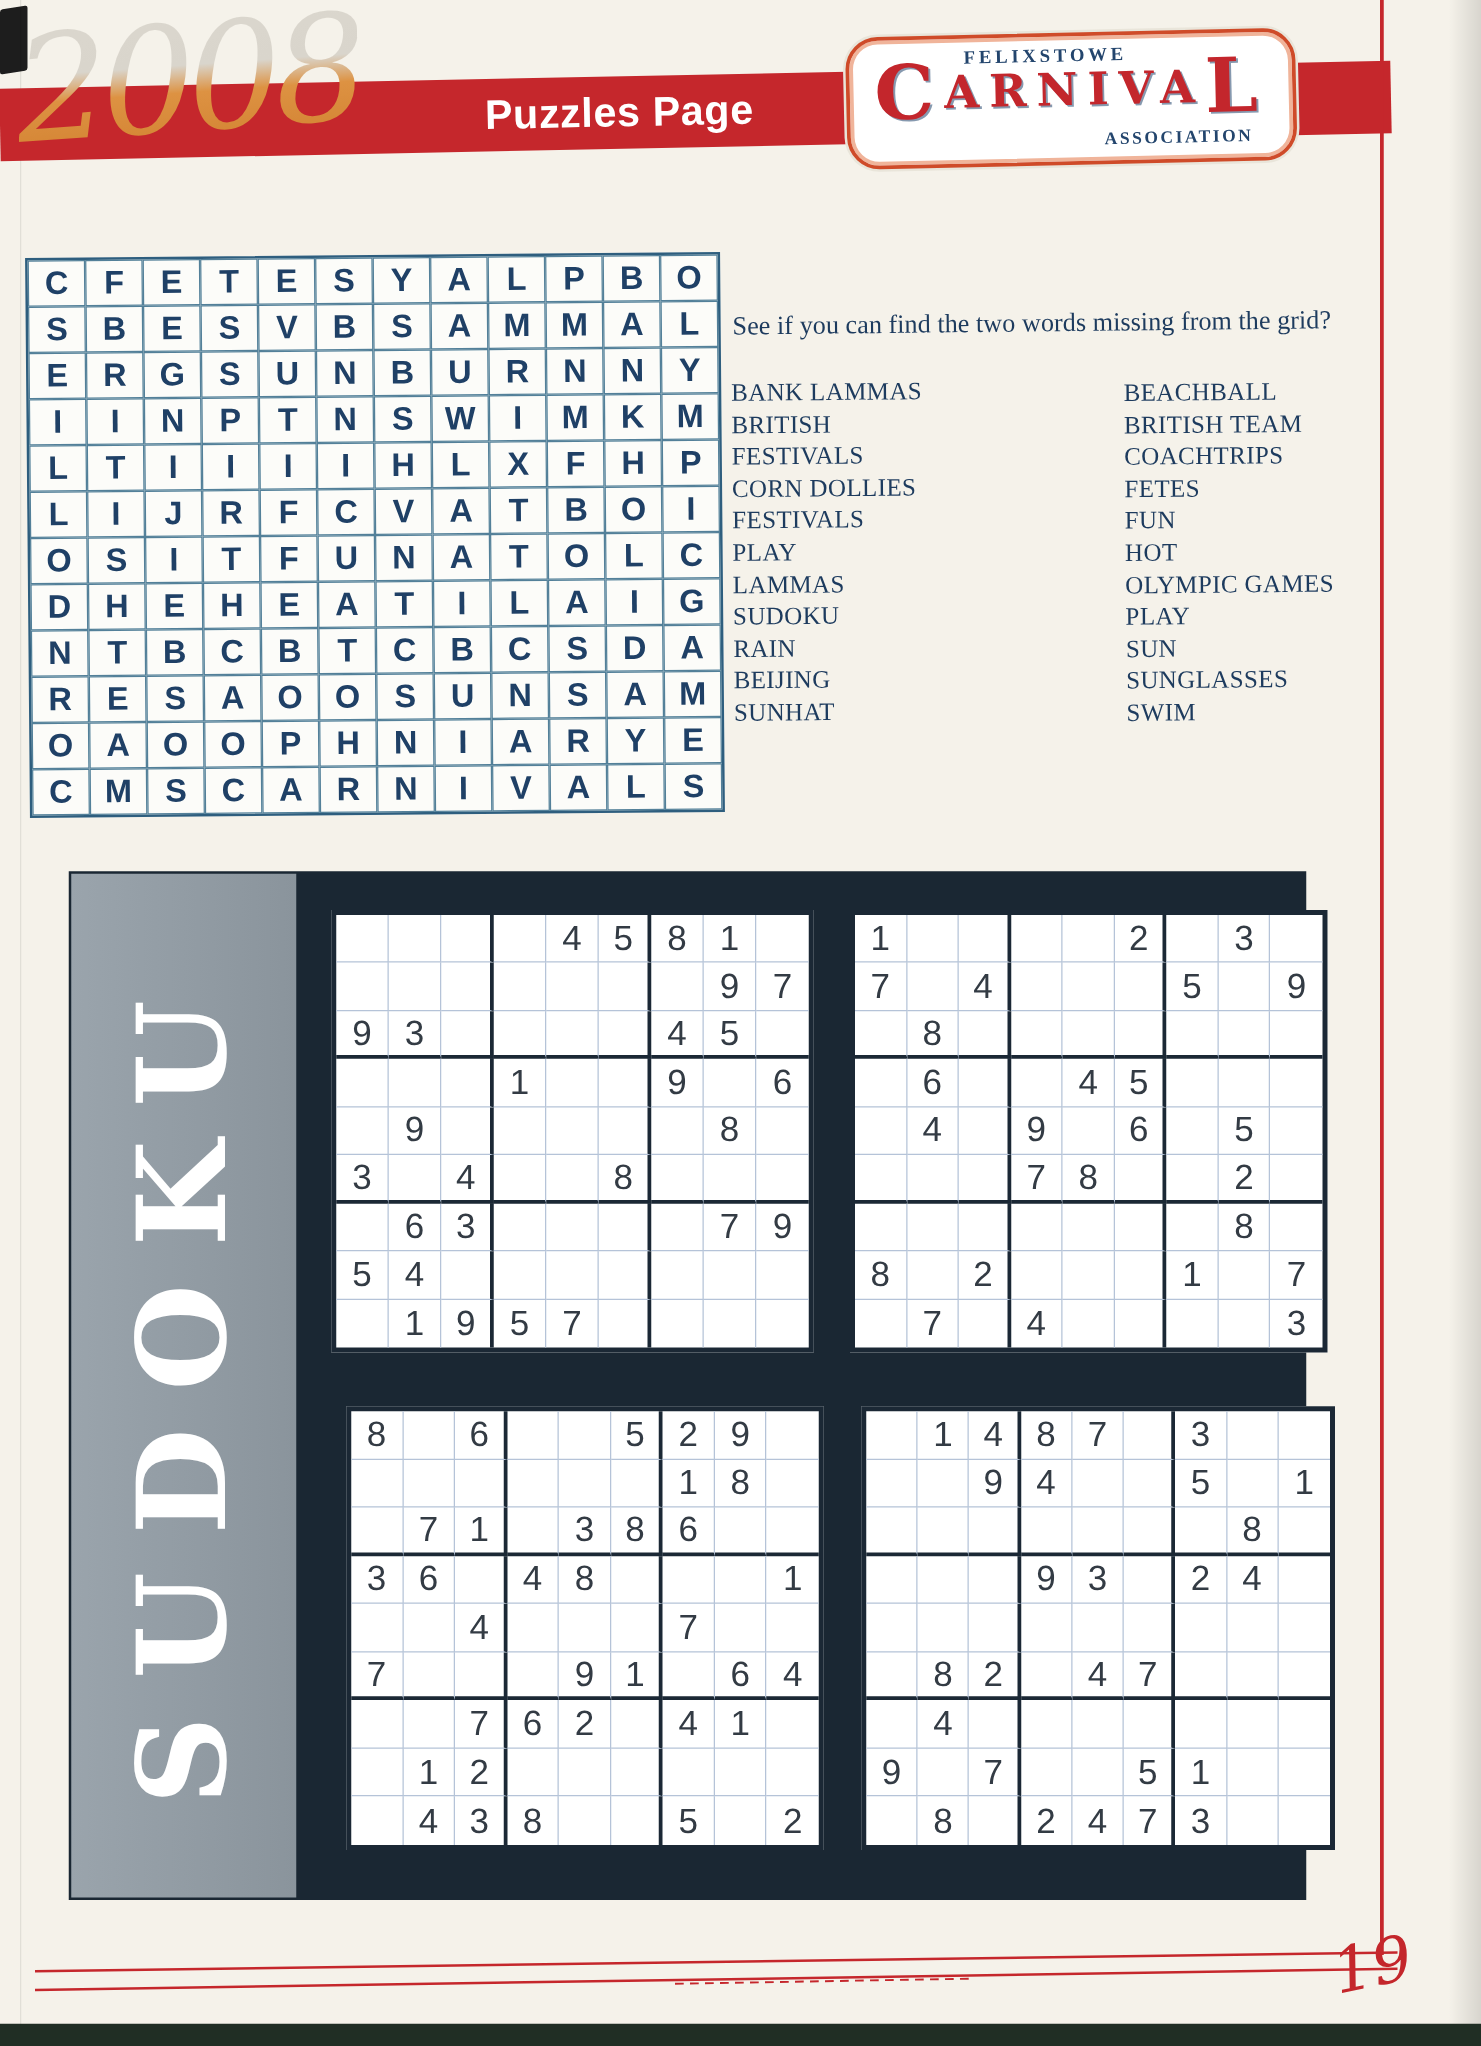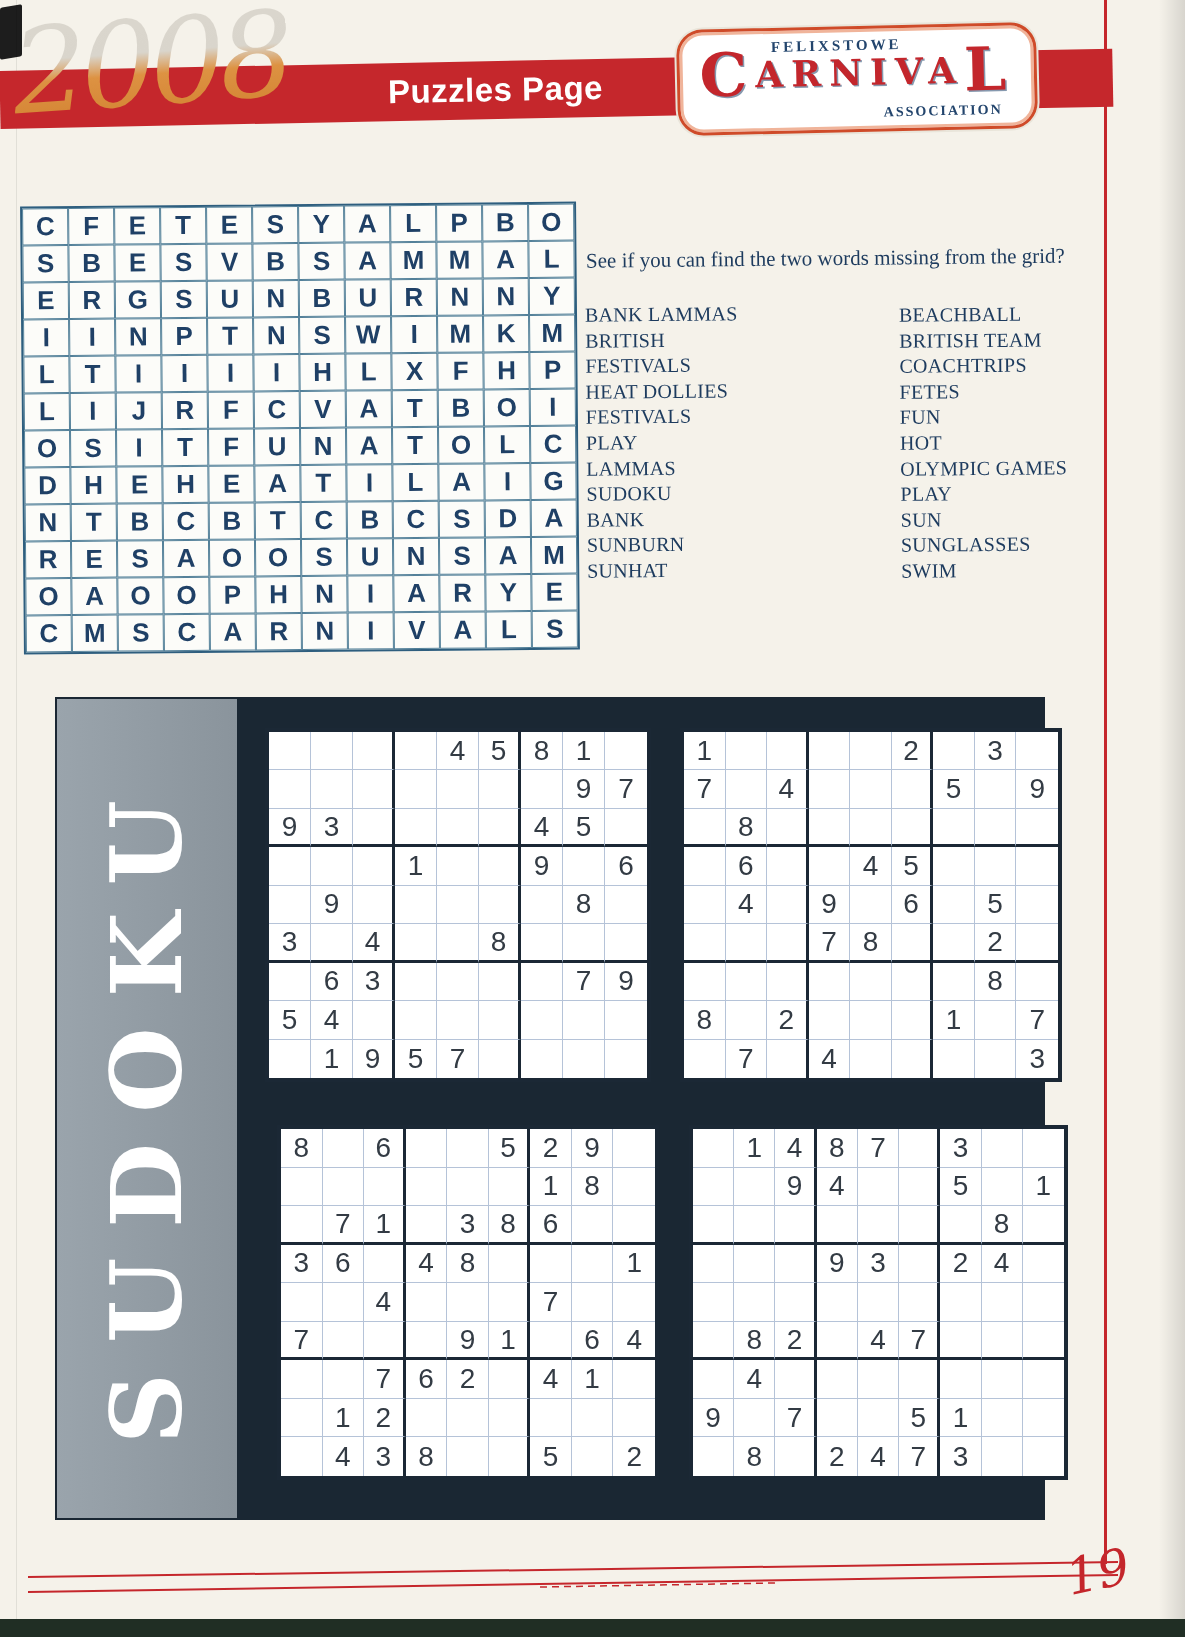--- a/index.html
+++ b/index.html
@@ -241,27 +241,27 @@
       <div class="wscell">A</div>
       <div class="wscell">L</div>
       <div class="wscell">S</div>
     </div>
 
   <div class="instruction">See if you can find the two words missing from the grid?</div>
   <ul class="wordlist wl-left">
       <li>BANK LAMMAS</li>
       <li>BRITISH</li>
       <li>FESTIVALS</li>
-      <li>HEAT DOLLIES</li>
+      <li>CORN DOLLIES</li>
       <li>FESTIVALS</li>
       <li>PLAY</li>
       <li>LAMMAS</li>
       <li>SUDOKU</li>
-      <li>BANK</li>
-      <li>SUNBURN</li>
+      <li>RAIN</li>
+      <li>BEIJING</li>
       <li>SUNHAT</li>
     </ul>
   <ul class="wordlist wl-right">
       <li>BEACHBALL</li>
       <li>BRITISH TEAM</li>
       <li>COACHTRIPS</li>
       <li>FETES</li>
       <li>FUN</li>
       <li>HOT</li>
       <li>OLYMPIC GAMES</li>

